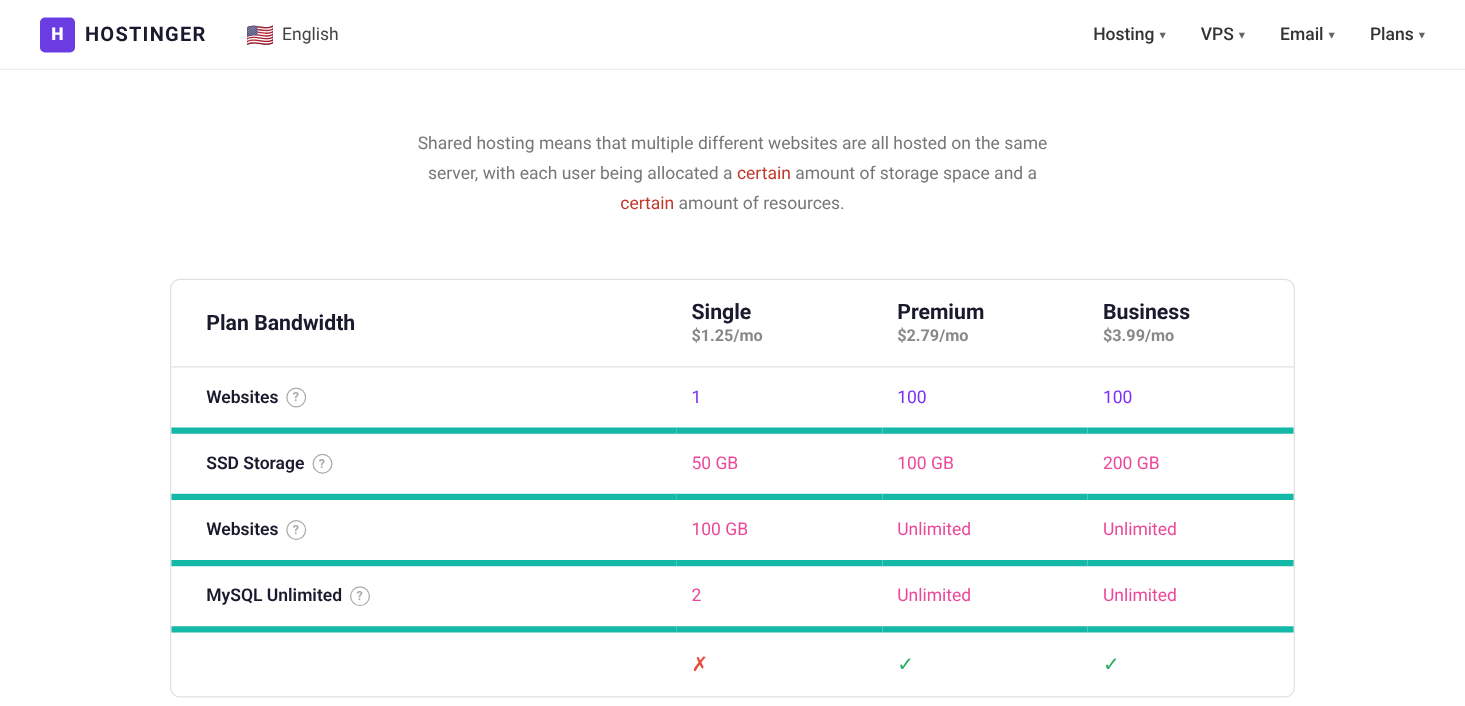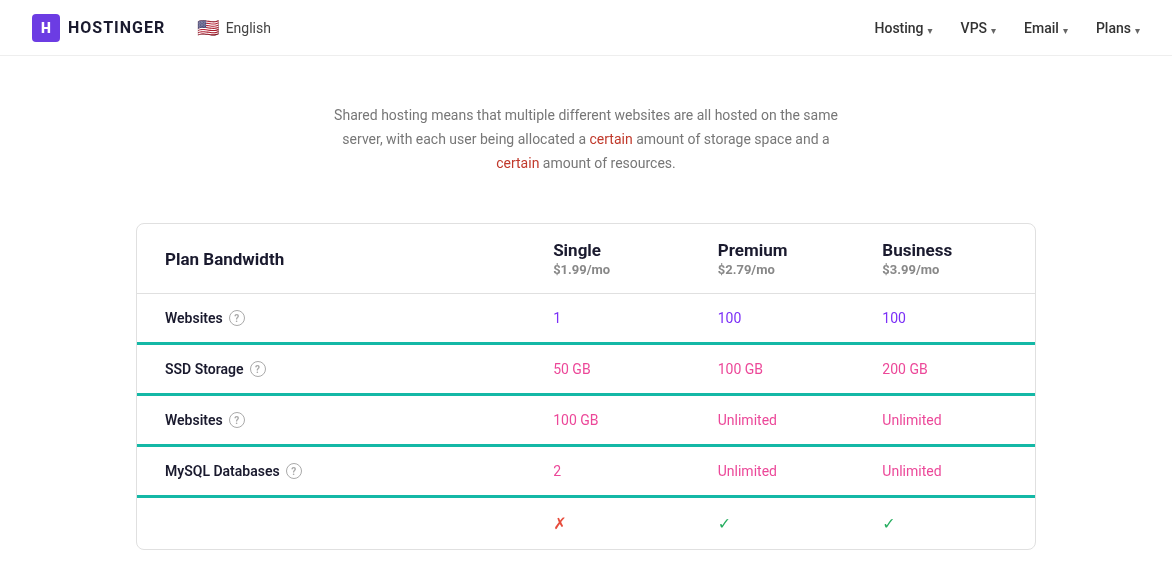--- a/index.html
+++ b/index.html
@@ -62,21 +62,21 @@
     .nav-right {
       display: flex;
       align-items: center;
       gap: 28px;
     }
     .nav-item {
       font-size: 14px;
       color: #333;
       cursor: pointer;
       display: flex;
-      align-items: flex-end;
+      align-items: center;
       gap: 4px;
       font-weight: 500;
     }
     .chevron {
       font-size: 10px;
       color: #666;
     }
 
     
     .hero {
@@ -137,21 +137,21 @@
       font-size: 17px;
       color: #1a1a2e;
     }
     .plan-price {
       font-size: 13px;
       color: #888;
       margin-top: 2px;
     }
 
     tbody tr {
-      border-bottom: 3px solid #14b8a6;
+      border-bottom: 5px solid #14b8a6;
     }
     tbody tr:last-child {
       border-bottom: none;
     }
     .feature-cell {
       padding: 16px 28px;
       font-weight: 600;
       font-size: 14px;
       color: #1a1a2e;
       display: flex;
@@ -239,21 +239,21 @@
   </p>
 </section>
 
 <div class="table-container">
   <table>
     <thead>
       <tr>
         <th class="col-feature">Plan Bandwidth</th>
         <th class="col-plan">
           <div class="plan-name">Single</div>
-          <div class="plan-price">$1.99/mo</div>
+          <div class="plan-price">$1.25/mo</div>
         </th>
         <th class="col-plan">
           <div class="plan-name">Premium</div>
           <div class="plan-price">$2.79/mo</div>
         </th>
         <th class="col-plan">
           <div class="plan-name">Business</div>
           <div class="plan-price">$3.99/mo</div>
         </th>
       </tr>
@@ -289,21 +289,21 @@
               <span class="info-icon">?</span>
             </div>
           </td>
           <td class="value-cell value-teal">100 GB</td>
           <td class="value-cell value-teal">Unlimited</td>
           <td class="value-cell value-teal">Unlimited</td>
         </tr>
         <tr>
           <td class="feature-cell-td">
             <div class="feature-cell">
-              <span>MySQL Databases</span>
+              <span>MySQL Unlimited</span>
               <span class="info-icon">?</span>
             </div>
           </td>
           <td class="value-cell value-teal">2</td>
           <td class="value-cell value-teal">Unlimited</td>
           <td class="value-cell value-teal">Unlimited</td>
         </tr>
         <tr>
           <td class="feature-cell-td">
             <div class="feature-cell"></div>

